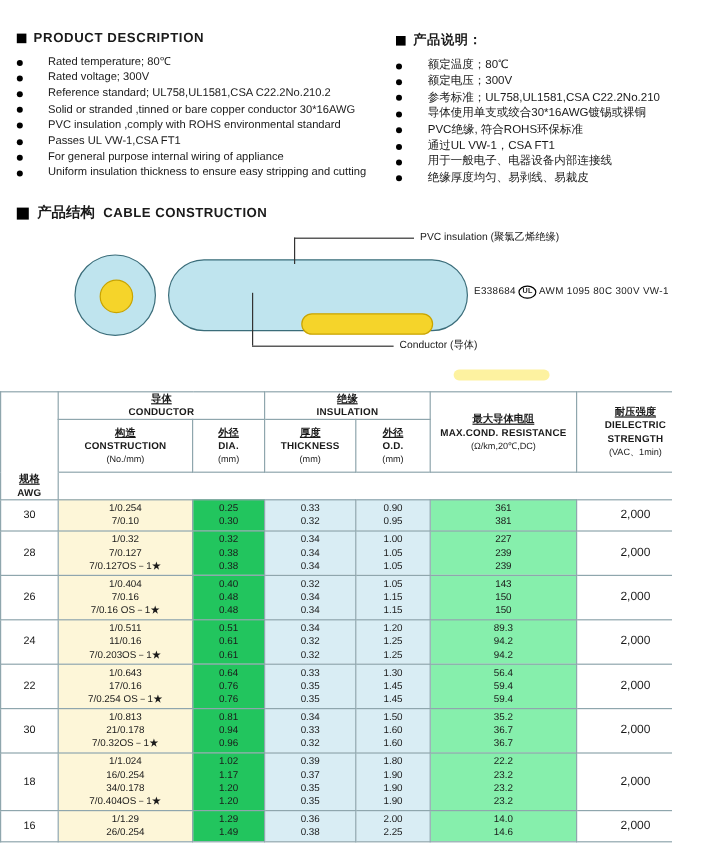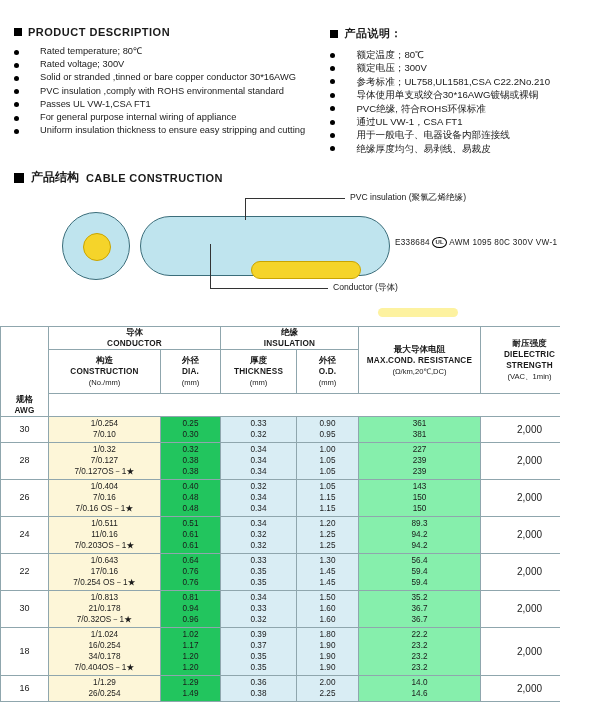--- a/index.html
+++ b/index.html
@@ -94,21 +94,21 @@
     text-align: center;
     padding: 0;
     line-height: 11px;
   }
   thead th {
     background: #ffffff;
     font-weight: bold;
     font-size: 8.4px;
     padding: 2px 1px;
   }
-  thead th .cn { display: block; font-size: 8.6px; }
+  thead th .cn { display: block; font-size: 8.6px; text-decoration: underline; }
   thead th .en { display: block; font-size: 8.2px; letter-spacing: .2px; }
   thead th .un { display: block; font-size: 7.6px; font-weight: normal; }
   .grp { height: 18px; }
   .hdr2 { height: 44px; }
 
   td.awg { background: #ffffff; font-size: 9px; }
   td.cons { background: #fdf6d8; }
   td.plain { background: #22c55e; }
   td.ins { background: #d9edf4; }
   td.res { background: #86efac; }
@@ -128,20 +128,24 @@
         <span>PRODUCT  DESCRIPTION</span>
       </div>
       <ul class="bullets">
         <li>
             <span class="dot"></span>
             <span>Rated temperature; 80℃</span>
           </li>
         <li>
             <span class="dot"></span>
             <span>Rated voltage; 300V</span>
+          </li>
+        <li>
+            <span class="dot"></span>
+            <span>Reference standard; UL758,UL1581,CSA C22.2No.210.2</span>
           </li>
         <li>
             <span class="dot"></span>
             <span>Solid or stranded ,tinned or bare copper conductor 30*16AWG</span>
           </li>
         <li>
             <span class="dot"></span>
             <span>PVC insulation ,comply with ROHS environmental standard</span>
           </li>
         <li>

